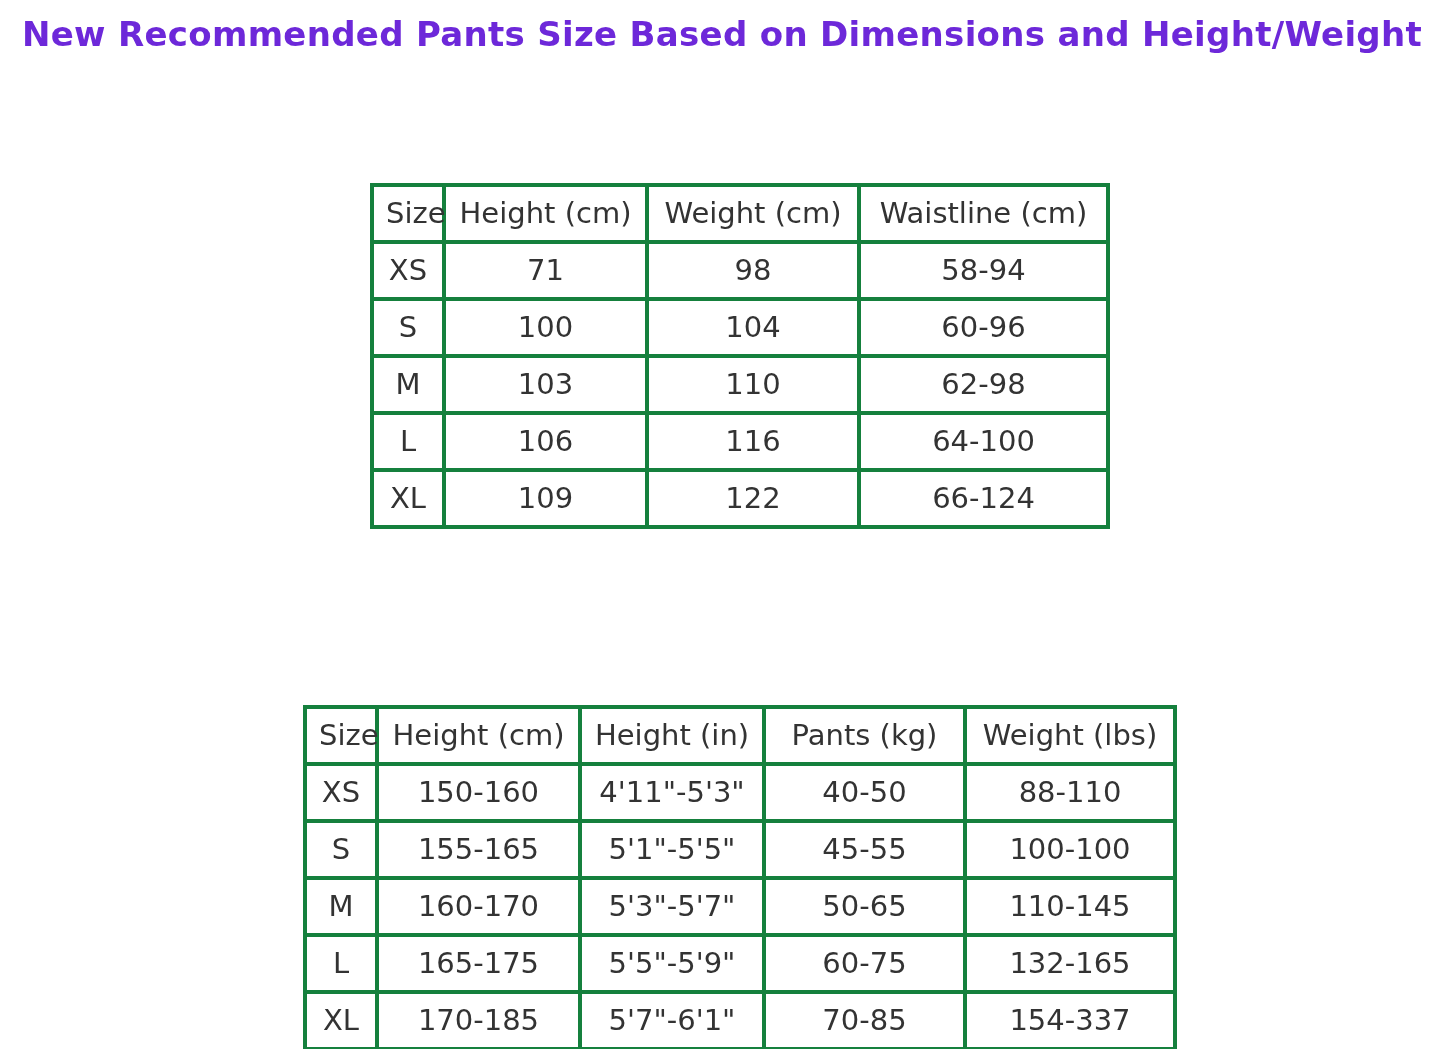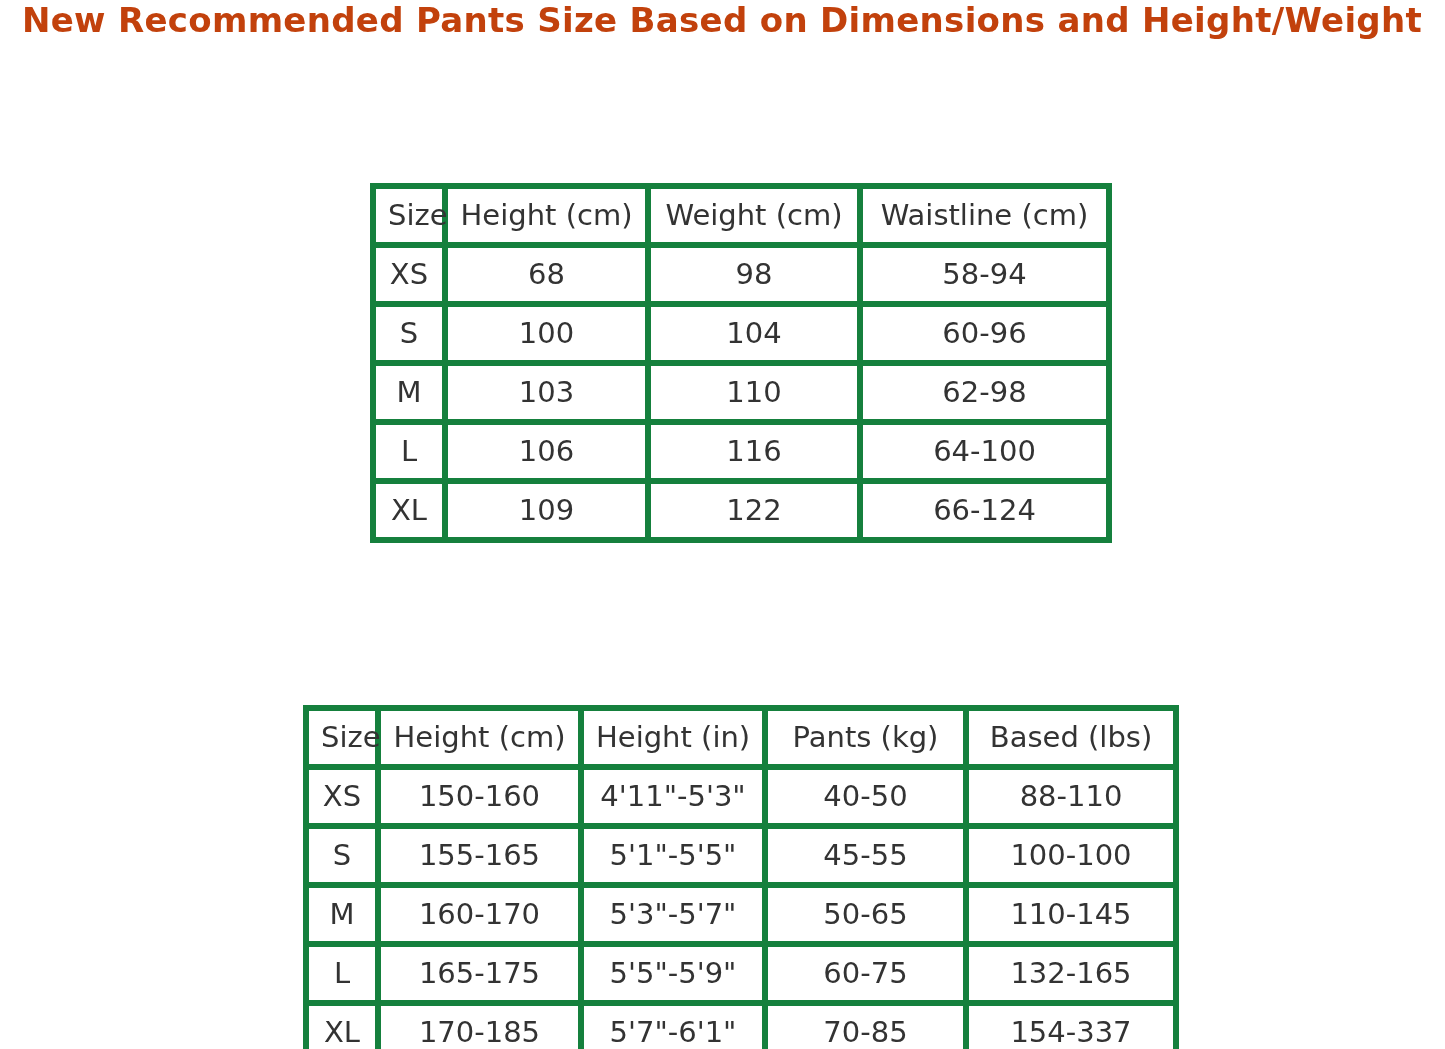--- a/index.html
+++ b/index.html
@@ -12,36 +12,36 @@
   }
   .figure {
     position: relative;
     width: 1445px;
     height: 1049px;
     background: #ffffff;
   }
   .figure-title {
     position: absolute;
     left: 22px;
-    top: 0;
+    top: 14px;
     font-size: 34px;
     font-weight: bold;
-    color: #c2410c;
+    color: #6d28d9;
     letter-spacing: 0.3px;
     white-space: nowrap;
   }
   table.data-table {
     position: absolute;
     border-collapse: collapse;
     table-layout: fixed;
     background: #ffffff;
   }
   table.data-table th,
   table.data-table td {
-    border: 6px solid #15803d;
+    border: 4px solid #15803d;
     color: #333333;
     font-size: 29px;
     font-weight: normal;
     text-align: center;
     vertical-align: middle;
     height: 38px;
     line-height: 1;
     padding: 12px;
     white-space: nowrap;
     overflow: visible;
@@ -75,21 +75,21 @@
       <tr>
         <th>Size</th>
         <th>Height (cm)</th>
         <th>Weight (cm)</th>
         <th>Waistline (cm)</th>
       </tr>
     </thead>
     <tbody>
       <tr>
         <td>XS</td>
-        <td>68</td>
+        <td>71</td>
         <td>98</td>
         <td>58-94</td>
       </tr>
       <tr>
         <td>S</td>
         <td>100</td>
         <td>104</td>
         <td>60-96</td>
       </tr>
       <tr>
@@ -120,21 +120,21 @@
       <col style="width:184px">
       <col style="width:201px">
       <col style="width:210px">
     </colgroup>
     <thead>
       <tr>
         <th>Size</th>
         <th>Height (cm)</th>
         <th>Height (in)</th>
         <th>Pants (kg)</th>
-        <th>Based (lbs)</th>
+        <th>Weight (lbs)</th>
       </tr>
     </thead>
     <tbody>
       <tr>
         <td>XS</td>
         <td>150-160</td>
         <td>4'11"-5'3"</td>
         <td>40-50</td>
         <td>88-110</td>
       </tr>

